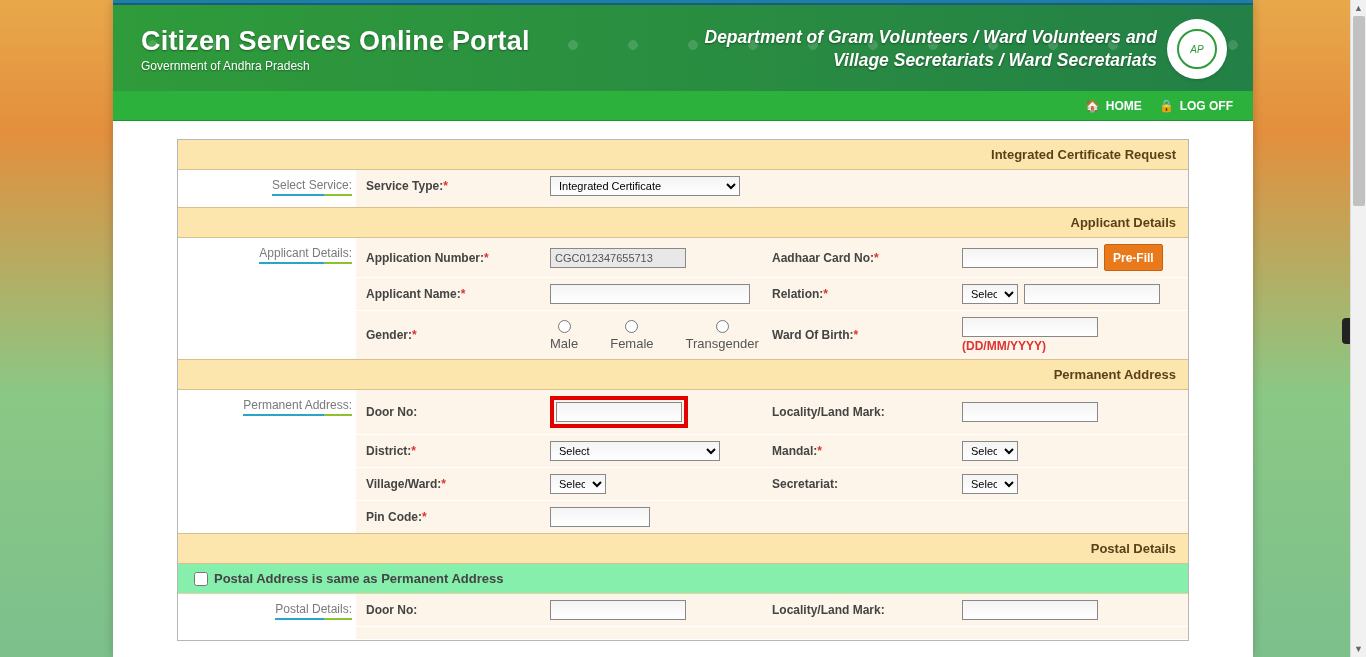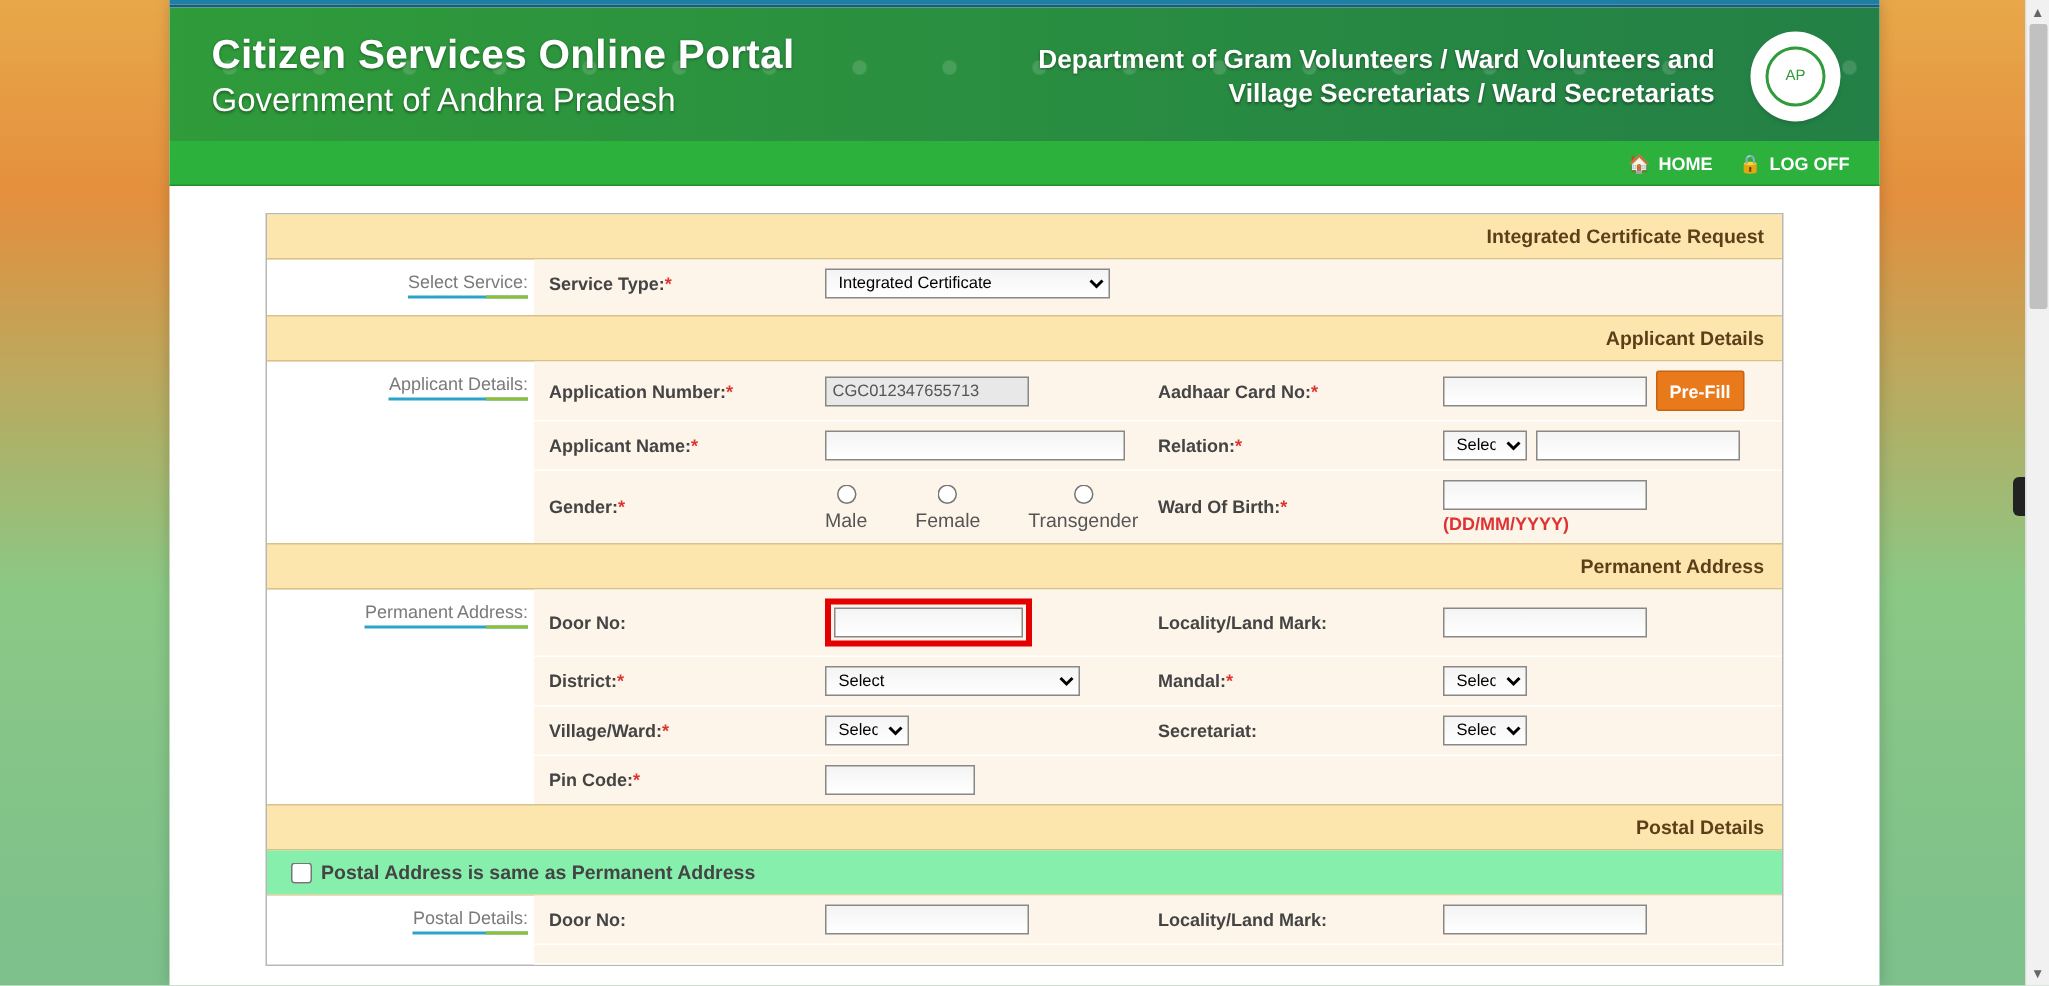--- a/index.html
+++ b/index.html
@@ -39,27 +39,27 @@
   .banner-left { position: relative; z-index: 1; }
   .banner-title {
     color: #fff;
     font-size: 27px;
     font-weight: bold;
     text-shadow: 0 1px 2px rgba(0,0,0,0.4);
     letter-spacing: 0.2px;
   }
   .banner-sub {
     color: #fff;
-    font-size: 22px;
+    font-size: 12px;
     text-shadow: 0 1px 2px rgba(0,0,0,0.4);
     margin-top: 2px;
   }
   .banner-right {
     position: relative; z-index: 1;
-    display: flex; align-items: center; gap: 26px;
+    display: flex; align-items: center; gap: 12px; font-style: italic;
   }
   .dept-text {
     color: #fff; text-align: right; font-size: 17.5px; font-weight: bold;
     text-shadow: 0 1px 2px rgba(0,0,0,0.4);
     line-height: 1.3;
   }
   .emblem {
     width: 56px; height: 56px; border-radius: 50%;
     background: #fff; display:flex; align-items:center; justify-content:center;
     box-shadow: 0 0 0 2px #fff, 0 2px 4px rgba(0,0,0,0.3);

